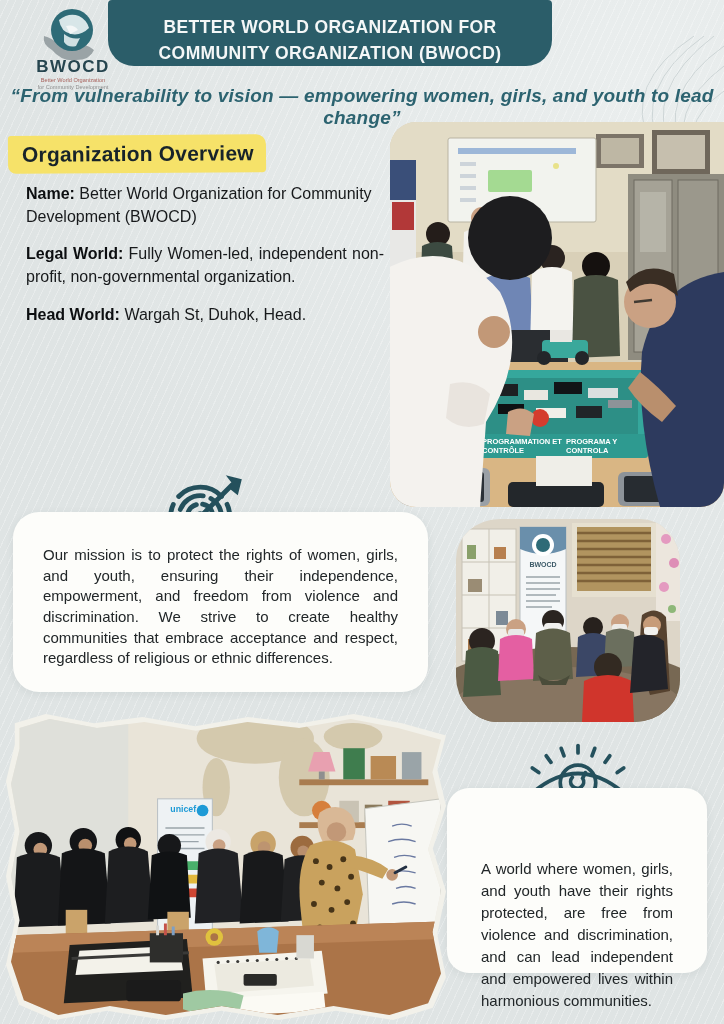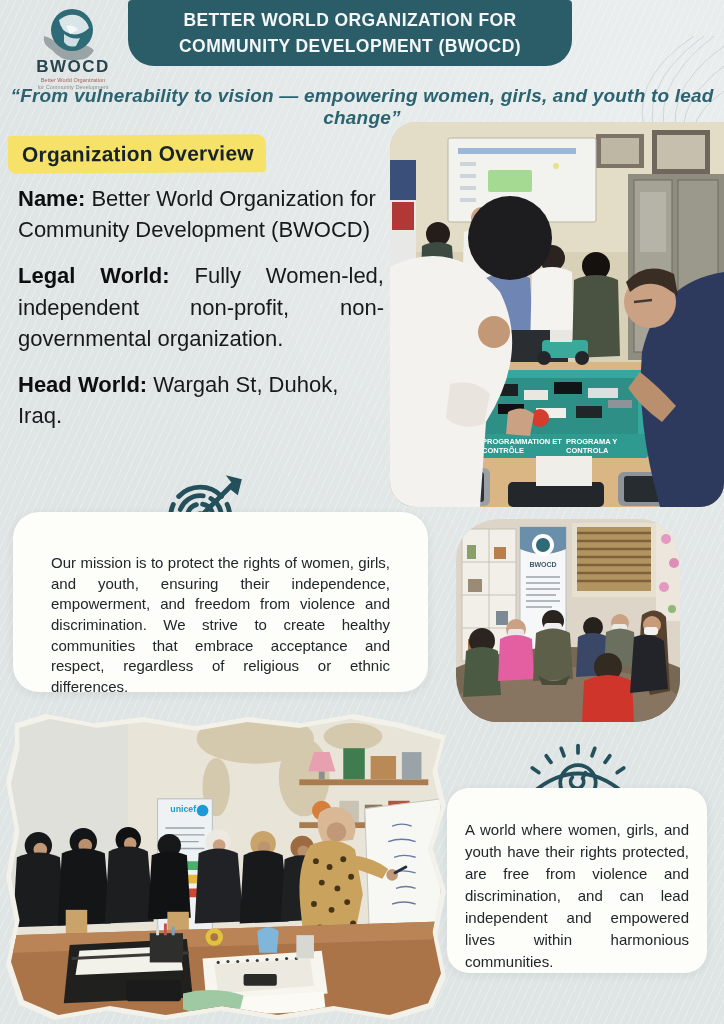--- a/index.html
+++ b/index.html
@@ -11,60 +11,60 @@
       repeating-linear-gradient(115deg, rgba(255,255,255,.28) 0 1px, rgba(0,0,0,0) 1px 7px),
       radial-gradient(circle at 88% 8%, #eaeeee 0%, #dfe4e4 55%);
   }
   .deco{position:absolute;pointer-events:none;}
 
   
   .logo{position:absolute;left:14px;top:4px;width:118px;height:92px;}
   .banner{
     position:absolute;left:108px;top:0;width:444px;height:66px;
     background:#2b5d69;border-radius:4px 4px 26px 26px;
-    display:flex;flex-direction:column;align-items:center;justify-content:center;
-    color:#f4f7f7;text-align:center;margin-left:20px;
+    display:flex;flex-direction:column;align-items:center;justify-content:flex-end;
+    color:#f4f7f7;text-align:center;
   }
   .banner div{font-size:17.5px;font-weight:600;letter-spacing:.4px;line-height:1.5;}
   .tagline{
     position:absolute;left:0;top:85px;width:724px;text-align:center;
     color:#2c6370;font-style:italic;font-weight:700;font-size:19px;letter-spacing:.2px;
   }
 
   
   .overview-heading{
     position:absolute;left:8px;top:135px;width:232px;padding:7px 12px 7px 14px;
     background:#f6e269;border-radius:3px 10px 4px 8px;transform:rotate(-.4deg);
     font-size:21px;font-weight:600;color:#17232a;letter-spacing:.2px;
   }
   .fields{position:absolute;left:18px;top:183px;width:366px;color:#17191b;}
-  .fields p{margin:0 0 15px 0;font-size:22px;line-height:1.42;}
+  .fields p{margin:0 0 15px 8px;font-size:16px;line-height:1.42;}
   .fields p b{font-weight:700;color:#0c0e10;}
   .fields p.justify{text-align:justify;}
 
   
   .photo{position:absolute;overflow:hidden;}
   .photo svg{display:block;width:100%;height:100%;}
   .photo-robotics{left:390px;top:122px;width:334px;height:385px;border-radius:26px 0 24px 26px;}
   .photo-children{left:456px;top:519px;width:224px;height:203px;
     border-radius:44px 40px 46px 42px / 40px 44px 42px 46px;}
   .torn-wrap{position:absolute;left:6px;top:714px;width:440px;height:306px;
     clip-path:polygon(2% 3%,9% 0%,20% 3%,31% 1%,43% 4%,55% 1%,67% 3%,79% 0%,90% 3%,100% 7%,98% 18%,100% 30%,97% 44%,100% 58%,98% 72%,100% 86%,97% 96%,88% 100%,75% 97%,62% 100%,49% 97%,36% 100%,23% 97%,11% 100%,3% 95%,0 82%,2% 68%,0 53%,2% 38%,0 22%,2% 10%);
     background:#f2f1ea;}
   .torn-inner{position:absolute;left:5px;top:5px;right:5px;bottom:5px;
     clip-path:polygon(2% 3%,9% 0%,20% 3%,31% 1%,43% 4%,55% 1%,67% 3%,79% 0%,90% 3%,100% 7%,98% 18%,100% 30%,97% 44%,100% 58%,98% 72%,100% 86%,97% 96%,88% 100%,75% 97%,62% 100%,49% 97%,36% 100%,23% 97%,11% 100%,3% 95%,0 82%,2% 68%,0 53%,2% 38%,0 22%,2% 10%);}
   .torn-inner svg{display:block;width:100%;height:100%;}
 
   
   .card{position:absolute;background:#fdfdfa;border-radius:26px;box-shadow:0 2px 8px rgba(40,60,65,.08);}
   .card-mission{left:13px;top:512px;width:415px;height:180px;}
-  .card-mission p{margin:16px;padding:25px 22px 0 22px;font-size:15px;line-height:1.38;
+  .card-mission p{margin:8px;padding:25px 22px 0 22px;font-size:15px;line-height:1.38;
     text-align:justify;color:#212628;}
   .card-vision{left:447px;top:788px;width:260px;height:185px;border-radius:22px;}
-  .card-vision p{margin:0;padding:31px 18px 0 18px;font-size:15px;line-height:1.47;
+  .card-vision p{margin:16px;padding:54px 18px 0 18px;font-size:15px;line-height:1.47;
     text-align:justify;color:#212628;}
   .icon-target{position:absolute;left:165px;top:464px;width:80px;height:96px;}
   .icon-vision{position:absolute;left:522px;top:742px;width:112px;height:92px;}
 </style>
 </head>
 <body>
 
 <div class="page">
 
   <svg class="deco" style="right:0;top:36px;width:210px;height:250px;" viewBox="0 0 210 250">
@@ -86,38 +86,38 @@
       <path d="M50 30 q8 6 16 4 l-4 8 q-8 2 -12 -4 z" fill="#cfe0e2"></path>
       <path d="M52 22 q8 -2 12 4 l-8 4 z" fill="#f4f7f7"></path>
     </g>
     <text x="59" y="68" text-anchor="middle" font-size="17" font-weight="bold" fill="#26454f" letter-spacing="1.5">BWOCD</text>
     <text x="59" y="78" text-anchor="middle" font-size="5.6" fill="#a8625c">Better World Organization</text>
     <text x="59" y="85" text-anchor="middle" font-size="5.6" fill="#8f8f8f">for Community Development</text>
   </svg>
 
   <div class="banner">
     <div>BETTER WORLD ORGANIZATION FOR</div>
-    <div>COMMUNITY DEVELOPMENT (BWOCD)</div>
+    <div>COMMUNITY ORGANIZATION (BWOCD)</div>
   </div>
 
   <div class="tagline">“From vulnerability to vision — empowering women, girls, and youth to lead change”</div>
 
   <div class="overview-heading">Organization Overview</div>
   <div class="fields">
     <p>
       <b>Name:</b>
       <span>Better World Organization for Community Development (BWOCD)</span>
     </p>
     <p class="justify">
       <b>Legal World:</b>
       <span>Fully Women-led, independent non-profit, non-governmental organization.</span>
     </p>
     <p>
       <b>Head World:</b>
-      <span>Wargah St, Duhok, Iraq.</span>
+      <span>Wargah St, Duhok, Head.</span>
     </p>
   </div>
 
   <div class="photo photo-robotics">
     <svg viewBox="0 0 334 385" preserveAspectRatio="none">
       <rect width="334" height="385" fill="#d9d0b8"></rect>
       <rect width="334" height="130" fill="#e3dcc6"></rect>
       <g>
         <rect x="206" y="12" width="48" height="34" fill="#7c7468"></rect>
           <rect x="211" y="16" width="38" height="26" fill="#beb7a4"></rect>

